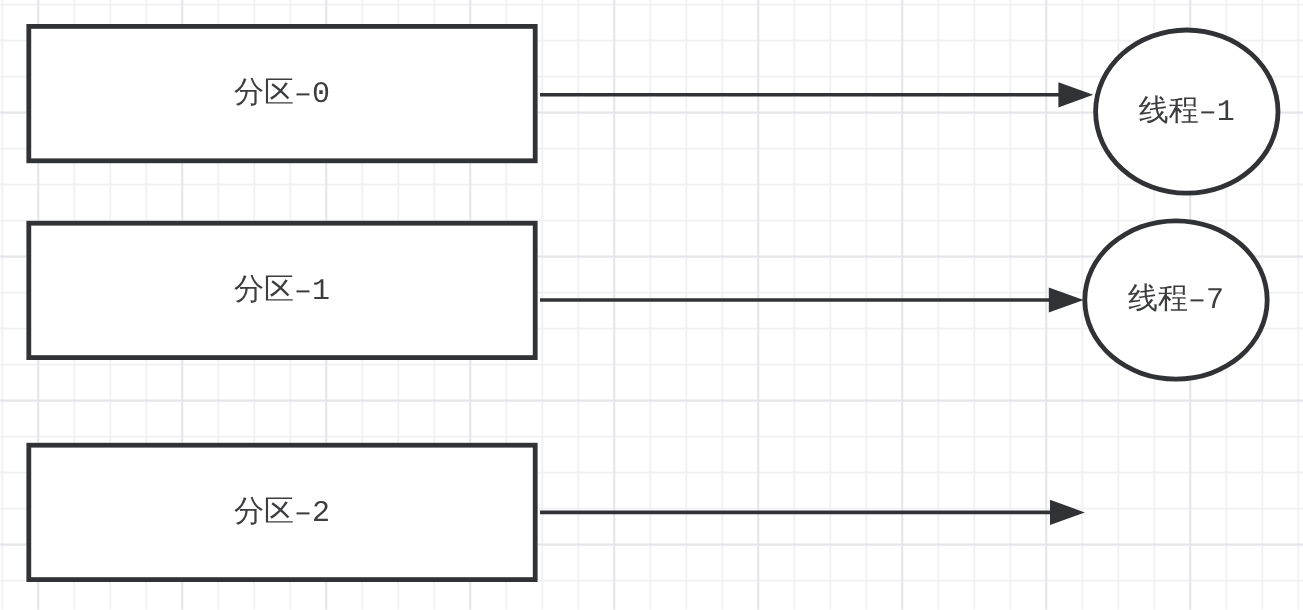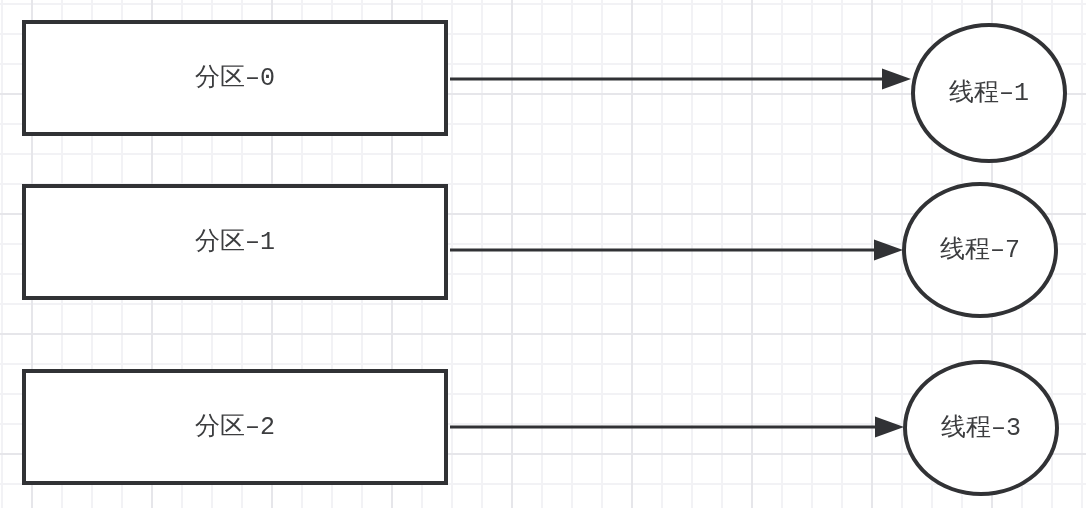--- a/index.html
+++ b/index.html
@@ -96,17 +96,14 @@
   <div class="node rect-node row-3">
     <span class="label">分区–2</span>
   </div>
 
   <div class="node circle-node c-1">
     <span class="label">线程–1</span>
   </div>
   <div class="node circle-node c-2">
     <span class="label">线程–7</span>
   </div>
-  <div class="node circle-node c-3">
-    <span class="label">线程–3</span>
-  </div>
 
 </div>
 
 </body></html>

